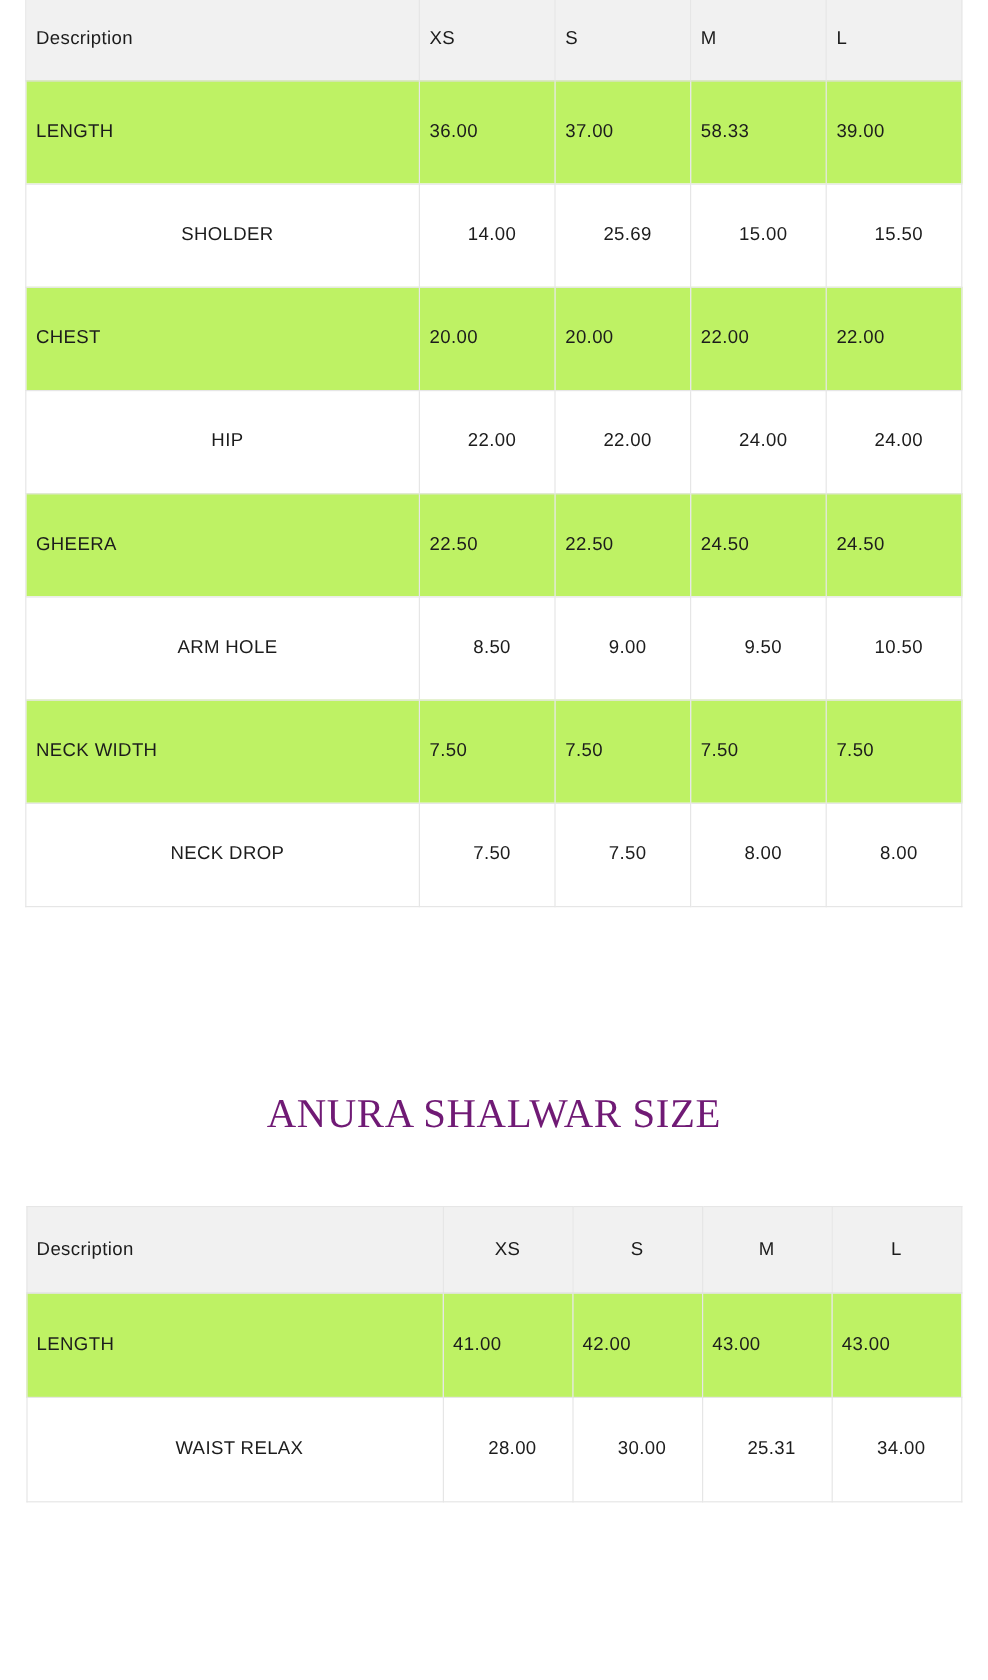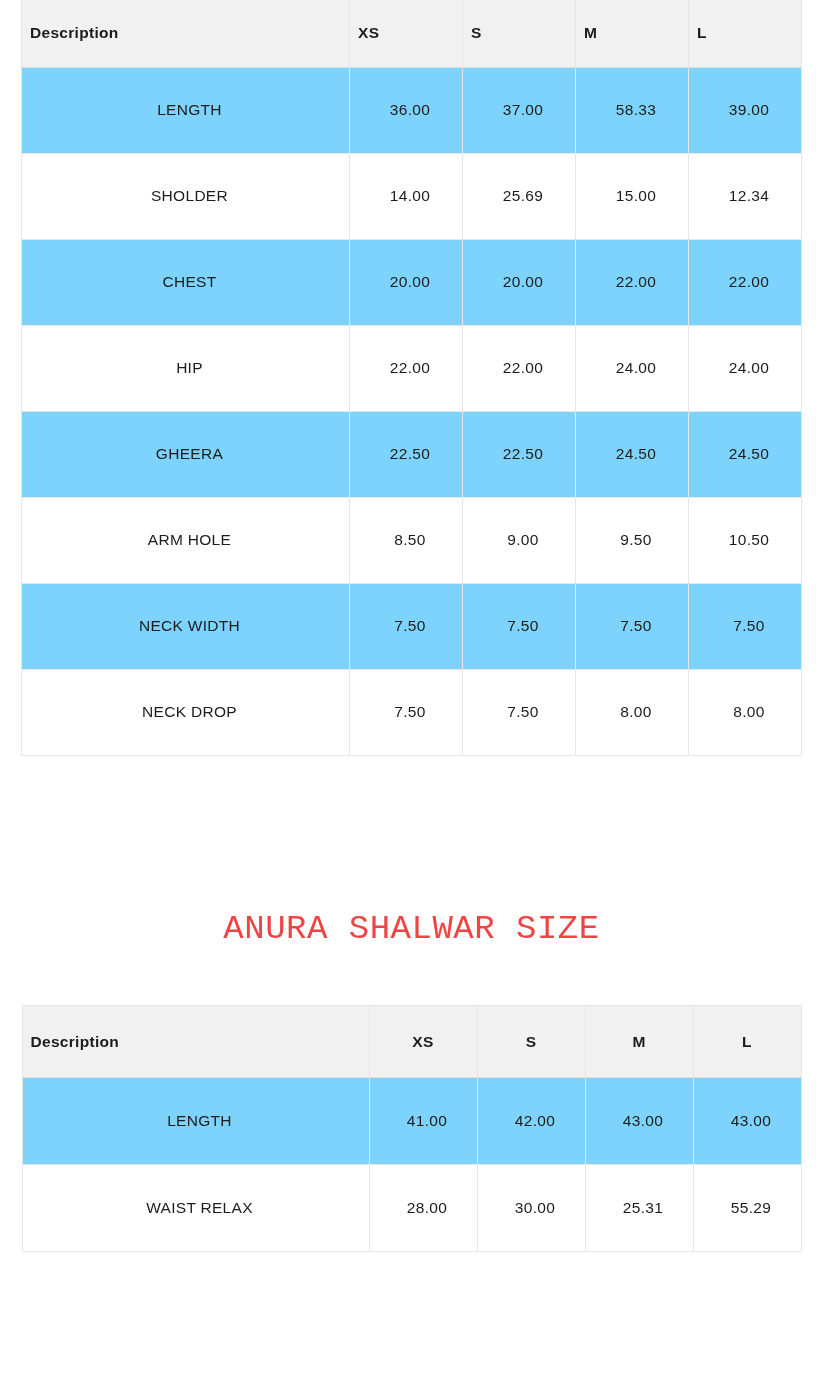--- a/index.html
+++ b/index.html
@@ -45,29 +45,28 @@
     padding: 0 0 0 8px;
     font-size: 15.5px;
     letter-spacing: 0.3px;
     color: #1c1c1c;
     height: 86px;
     box-sizing: border-box;
   }
 
   table.size-table thead th {
     background: #f1f1f1;
-    font-weight: bold;
+    font-weight: normal;
     height: 70px;
     font-size: 15.5px;
     border-bottom: 1px solid #dedede;
   }
 
   table.size-table tbody tr.alt td {
-    background: #7dd3fc;
-    text-align: center;
+    background: #bef264;
   }
   table.size-table tbody tr.plain td {
     background: #ffffff;
     text-align: center;
   }
 
   
   .table-one {
     position: absolute;
     top: -1px;
@@ -81,22 +80,22 @@
 
   .section-title {
     position: absolute;
     left: 0;
     right: 0;
     top: 910px;
     text-align: center;
     font-size: 34px;
     font-weight: 400;
     letter-spacing: 0.5px;
-    color: #ef4444;
-    font-family: Liberation Mono, monospace;
+    color: #701a75;
+    font-family: Liberation Serif, serif;
   }
 
   .table-two {
     position: absolute;
     top: 1005px;
     left: 0;
     right: 0;
   }
   .table-two table.size-table { width: 780px; }
   .table-two table.size-table col.c-desc { width: 347px; }
@@ -138,21 +137,21 @@
           <td>36.00</td>
           <td>37.00</td>
           <td>58.33</td>
           <td>39.00</td>
         </tr>
         <tr class="plain">
           <td>SHOLDER</td>
           <td>14.00</td>
           <td>25.69</td>
           <td>15.00</td>
-          <td>12.34</td>
+          <td>15.50</td>
         </tr>
         <tr class="alt">
           <td>CHEST</td>
           <td>20.00</td>
           <td>20.00</td>
           <td>22.00</td>
           <td>22.00</td>
         </tr>
         <tr class="plain">
           <td>HIP</td>
@@ -219,19 +218,19 @@
           <td>41.00</td>
           <td>42.00</td>
           <td>43.00</td>
           <td>43.00</td>
         </tr>
         <tr class="plain">
           <td>WAIST RELAX</td>
           <td>28.00</td>
           <td>30.00</td>
           <td>25.31</td>
-          <td>55.29</td>
+          <td>34.00</td>
         </tr>
       </tbody>
     </table>
   </div>
 
 </div>
 
 </body></html>

